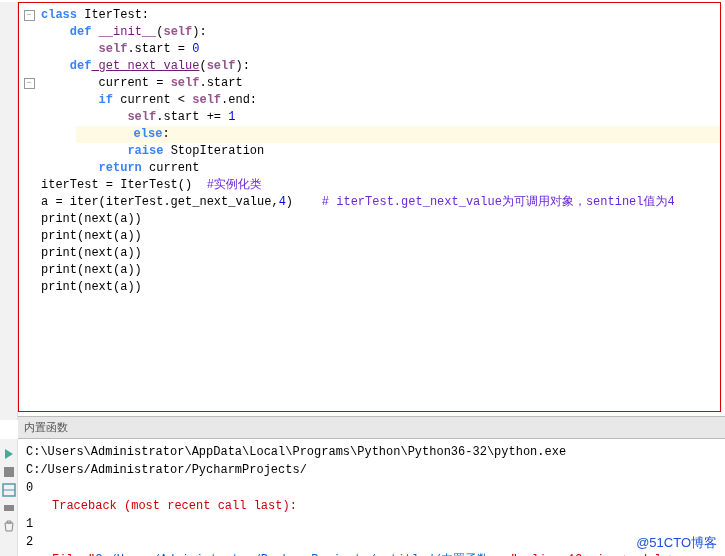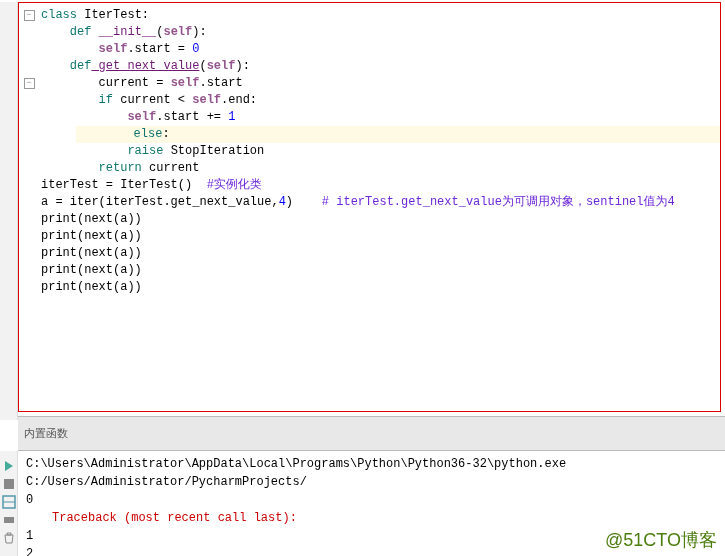--- a/index.html
+++ b/index.html
@@ -3,37 +3,37 @@
 <meta charset="utf-8">
 <style>
 * { margin: 0; padding: 0; box-sizing: border-box; }
 body { font-family: "Courier New", monospace; font-size: 12px; background: #fff; width: 725px; height: 556px; overflow: hidden; }
 .editor-pane { border: 1px solid #d00; background: #fff; padding: 4px 0; margin: 2px 4px 4px 18px; height: 410px; position: relative; }
 .gutter { position: absolute; left: 0; top: 4px; width: 20px; }
 .fold { width: 11px; height: 11px; border: 1px solid #999; font-size: 9px; line-height: 8px; text-align: center; color: #999; margin: 3px auto; background: #fff; }
 .code { margin-left: 22px; }
 .line { height: 17px; line-height: 17px; white-space: pre; }
 .hl { background: #fffae3; margin-left: 35px; }
-.kw { color: #0f766e; font-weight: normal; }
+.kw { color: #3b82f6; font-weight: bold; }
 .fn { color: #701a75; }
 .fn-u { text-decoration: underline; }
 .self { color: #94558d; font-weight: bold; }
 .num { color: #0000ff; }
 .com { color: #6d28d9; }
-.panel-hdr { background: #e8e8e8; border-top: 1px solid #bbb; border-bottom: 1px solid #bbb; padding: 9px 6px; font-family: "Microsoft YaHei", sans-serif; font-size: 11px; color: #555; margin-left: 18px; }
+.panel-hdr { background: #e8e8e8; border-top: 1px solid #bbb; border-bottom: 1px solid #bbb; padding: 3px 6px; font-family: "Microsoft YaHei", sans-serif; font-size: 11px; color: #555; margin-left: 18px; }
 .console-wrap { display: flex; margin-left: 0; }
 .console-tb { width: 18px; background: #f2f2f2; border-right: 1px solid #ddd; padding-top: 4px; }
 .console-tb .ico { width: 14px; height: 14px; margin: 4px auto; display: block; }
 .console { flex: 1; padding: 4px 8px; font-family: "Courier New", monospace; font-size: 12px; line-height: 18px; }
 .console .out { color: #000; }
 .console .err { color: #c00; margin-left: 26px; }
 .console .link { color: #0066cc; text-decoration: underline; }
 .left-gutter { position: absolute; left: 0; top: 0; width: 18px; height: 418px; background: #f2f2f2; border-right: 1px solid #ddd; }
 .wrap { position: relative; }
-.watermark { position: absolute; right: 8px; bottom: 4px; color: #4d7c0f; font-family: sans-serif; font-size: 18px; margin-top: 47px; }
+.watermark { position: absolute; right: 8px; bottom: 4px; color: #1d4ed8; font-family: sans-serif; font-size: 13px; margin-top: 47px; }
 </style>
 </head>
 <body>
 
 <div class="wrap">
 <div class="left-gutter"></div>
 <div class="editor-pane">
   <div class="gutter">
     <div class="fold">−</div>
     <div style="height:51px"></div>

